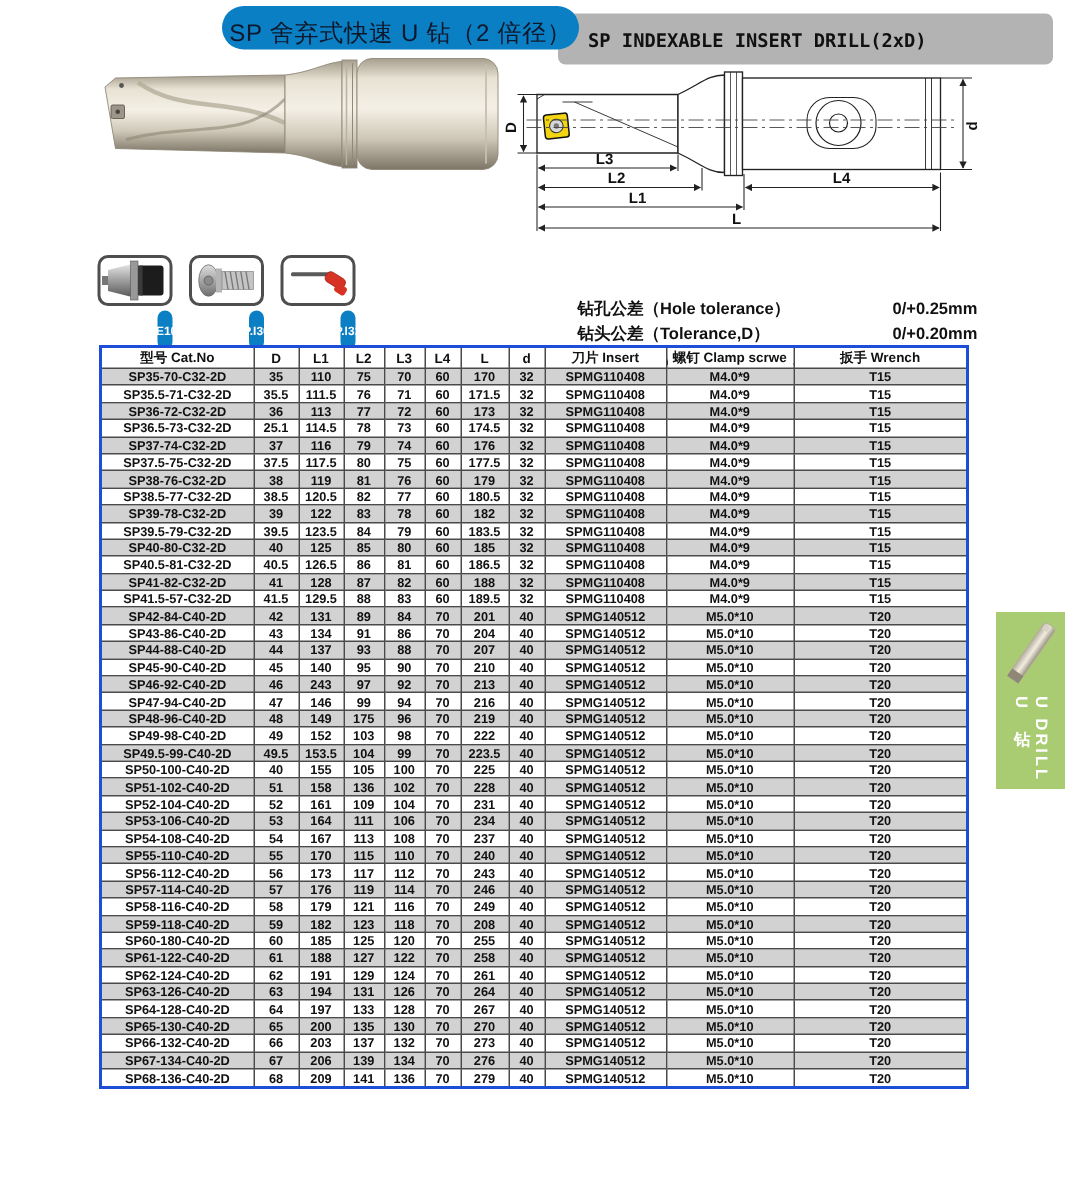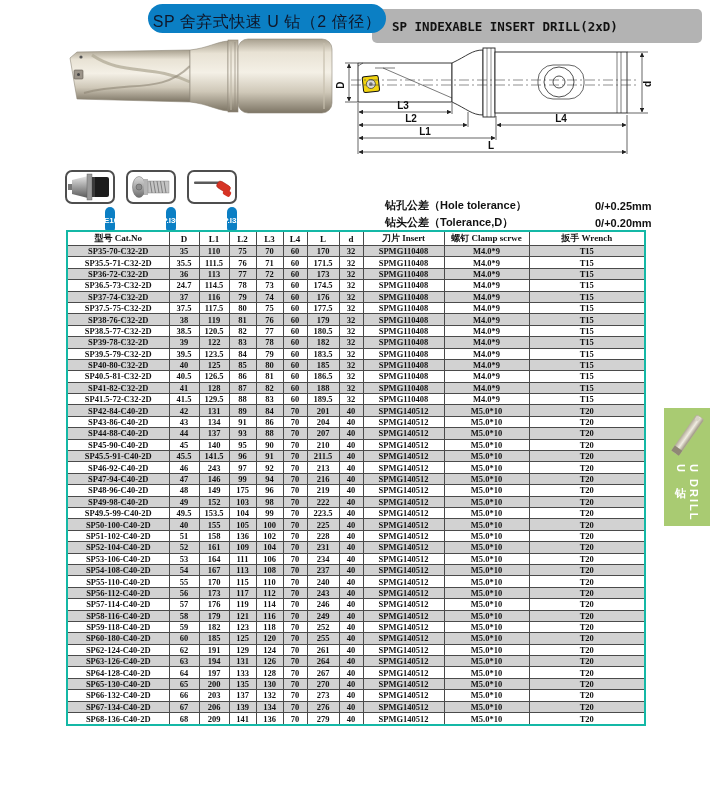--- a/index.html
+++ b/index.html
@@ -28,22 +28,22 @@
     font-size:8px;font-weight:bold;display:flex;align-items:center;justify-content:center;margin-left:40px;}
 
   
   .specs{position:absolute;left:385px;top:172px;font-size:11px;font-weight:bold;color:#111;margin-top:25px;}
   .spec-row{display:flex;height:17px;align-items:center;}
   .spec-label{width:210px;}
   .spec-value{width:66px;}
 
   
   .spec-table{position:absolute;left:66px;top:230px;width:578px;height:496px;
-    border-collapse:collapse;table-layout:fixed;border:2px solid #14b8a6;
-    font-size:8.5px;font-weight:bold;color:#111;font-family:Liberation Serif, serif;}
+    border-collapse:collapse;table-layout:fixed;border:2px solid #1d4ed8;
+    font-size:8.5px;font-weight:bold;color:#111;}
   .spec-table th,.spec-table td{border:1px solid #4a4a4a;text-align:center;vertical-align:middle;
     padding:0;overflow:hidden;white-space:nowrap;}
   .spec-table thead tr{height:14px;}
   .spec-table th{font-size:9px;background:#fff;}
   .spec-table tbody tr:nth-child(odd) td{background:#d2d2d2;}
 
   
   .side-tab{position:absolute;left:664px;top:408px;width:46px;height:118px;background:#a9cb72;
     display:flex;flex-direction:column;align-items:center;padding-top:4px;box-sizing:border-box;}
   .tab-text{display:flex;flex-direction:row;gap:1px;margin-top:2px;}
@@ -294,21 +294,21 @@
           <td>72</td>
           <td>60</td>
           <td>173</td>
           <td>32</td>
           <td>SPMG110408</td>
           <td>M4.0*9</td>
           <td>T15</td>
         </tr>
         <tr>
           <td>SP36.5-73-C32-2D</td>
-          <td>24.7</td>
+          <td>25.1</td>
           <td>114.5</td>
           <td>78</td>
           <td>73</td>
           <td>60</td>
           <td>174.5</td>
           <td>32</td>
           <td>SPMG110408</td>
           <td>M4.0*9</td>
           <td>T15</td>
         </tr>
@@ -423,21 +423,21 @@
           <td>87</td>
           <td>82</td>
           <td>60</td>
           <td>188</td>
           <td>32</td>
           <td>SPMG110408</td>
           <td>M4.0*9</td>
           <td>T15</td>
         </tr>
         <tr>
-          <td>SP41.5-72-C32-2D</td>
+          <td>SP41.5-57-C32-2D</td>
           <td>41.5</td>
           <td>129.5</td>
           <td>88</td>
           <td>83</td>
           <td>60</td>
           <td>189.5</td>
           <td>32</td>
           <td>SPMG110408</td>
           <td>M4.0*9</td>
           <td>T15</td>
@@ -488,33 +488,20 @@
           <td>95</td>
           <td>90</td>
           <td>70</td>
           <td>210</td>
           <td>40</td>
           <td>SPMG140512</td>
           <td>M5.0*10</td>
           <td>T20</td>
         </tr>
         <tr>
-          <td>SP45.5-91-C40-2D</td>
-          <td>45.5</td>
-          <td>141.5</td>
-          <td>96</td>
-          <td>91</td>
-          <td>70</td>
-          <td>211.5</td>
-          <td>40</td>
-          <td>SPMG140512</td>
-          <td>M5.0*10</td>
-          <td>T20</td>
-        </tr>
-        <tr>
           <td>SP46-92-C40-2D</td>
           <td>46</td>
           <td>243</td>
           <td>97</td>
           <td>92</td>
           <td>70</td>
           <td>213</td>
           <td>40</td>
           <td>SPMG140512</td>
           <td>M5.0*10</td>
@@ -689,34 +676,47 @@
           <td>M5.0*10</td>
           <td>T20</td>
         </tr>
         <tr>
           <td>SP59-118-C40-2D</td>
           <td>59</td>
           <td>182</td>
           <td>123</td>
           <td>118</td>
           <td>70</td>
-          <td>252</td>
+          <td>208</td>
           <td>40</td>
           <td>SPMG140512</td>
           <td>M5.0*10</td>
           <td>T20</td>
         </tr>
         <tr>
           <td>SP60-180-C40-2D</td>
           <td>60</td>
           <td>185</td>
           <td>125</td>
           <td>120</td>
           <td>70</td>
           <td>255</td>
+          <td>40</td>
+          <td>SPMG140512</td>
+          <td>M5.0*10</td>
+          <td>T20</td>
+        </tr>
+        <tr>
+          <td>SP61-122-C40-2D</td>
+          <td>61</td>
+          <td>188</td>
+          <td>127</td>
+          <td>122</td>
+          <td>70</td>
+          <td>258</td>
           <td>40</td>
           <td>SPMG140512</td>
           <td>M5.0*10</td>
           <td>T20</td>
         </tr>
         <tr>
           <td>SP62-124-C40-2D</td>
           <td>62</td>
           <td>191</td>
           <td>129</td>

